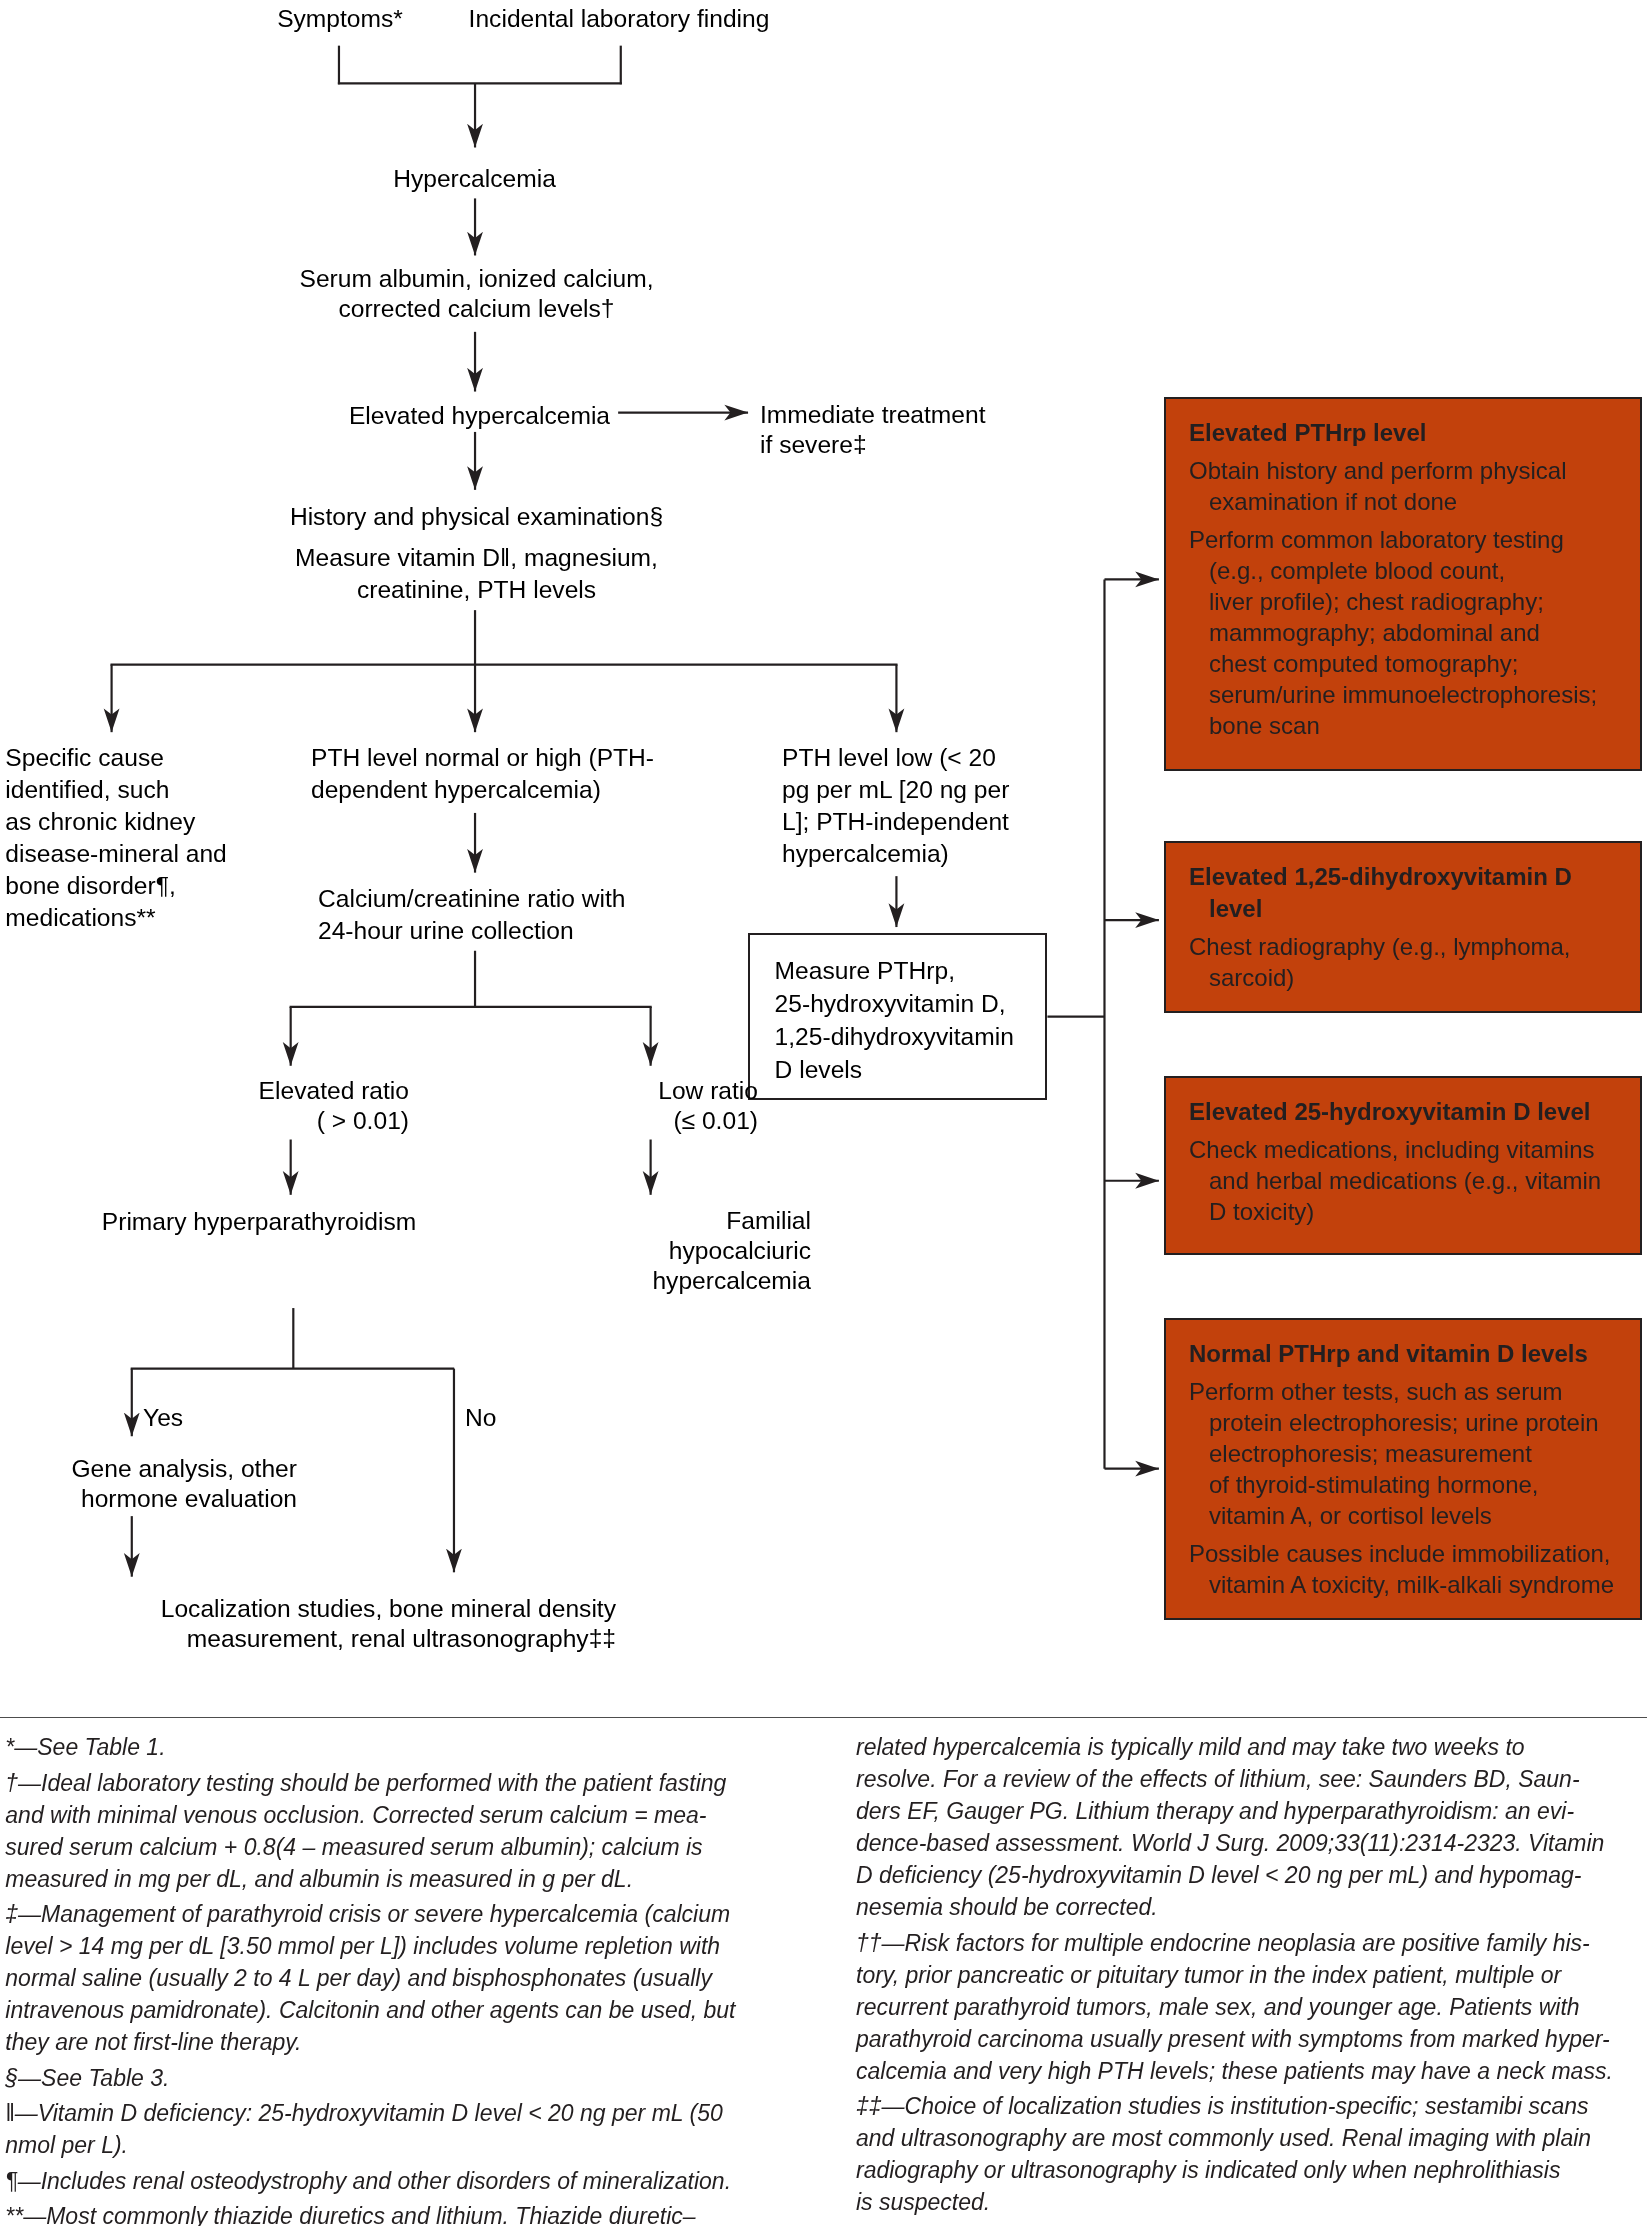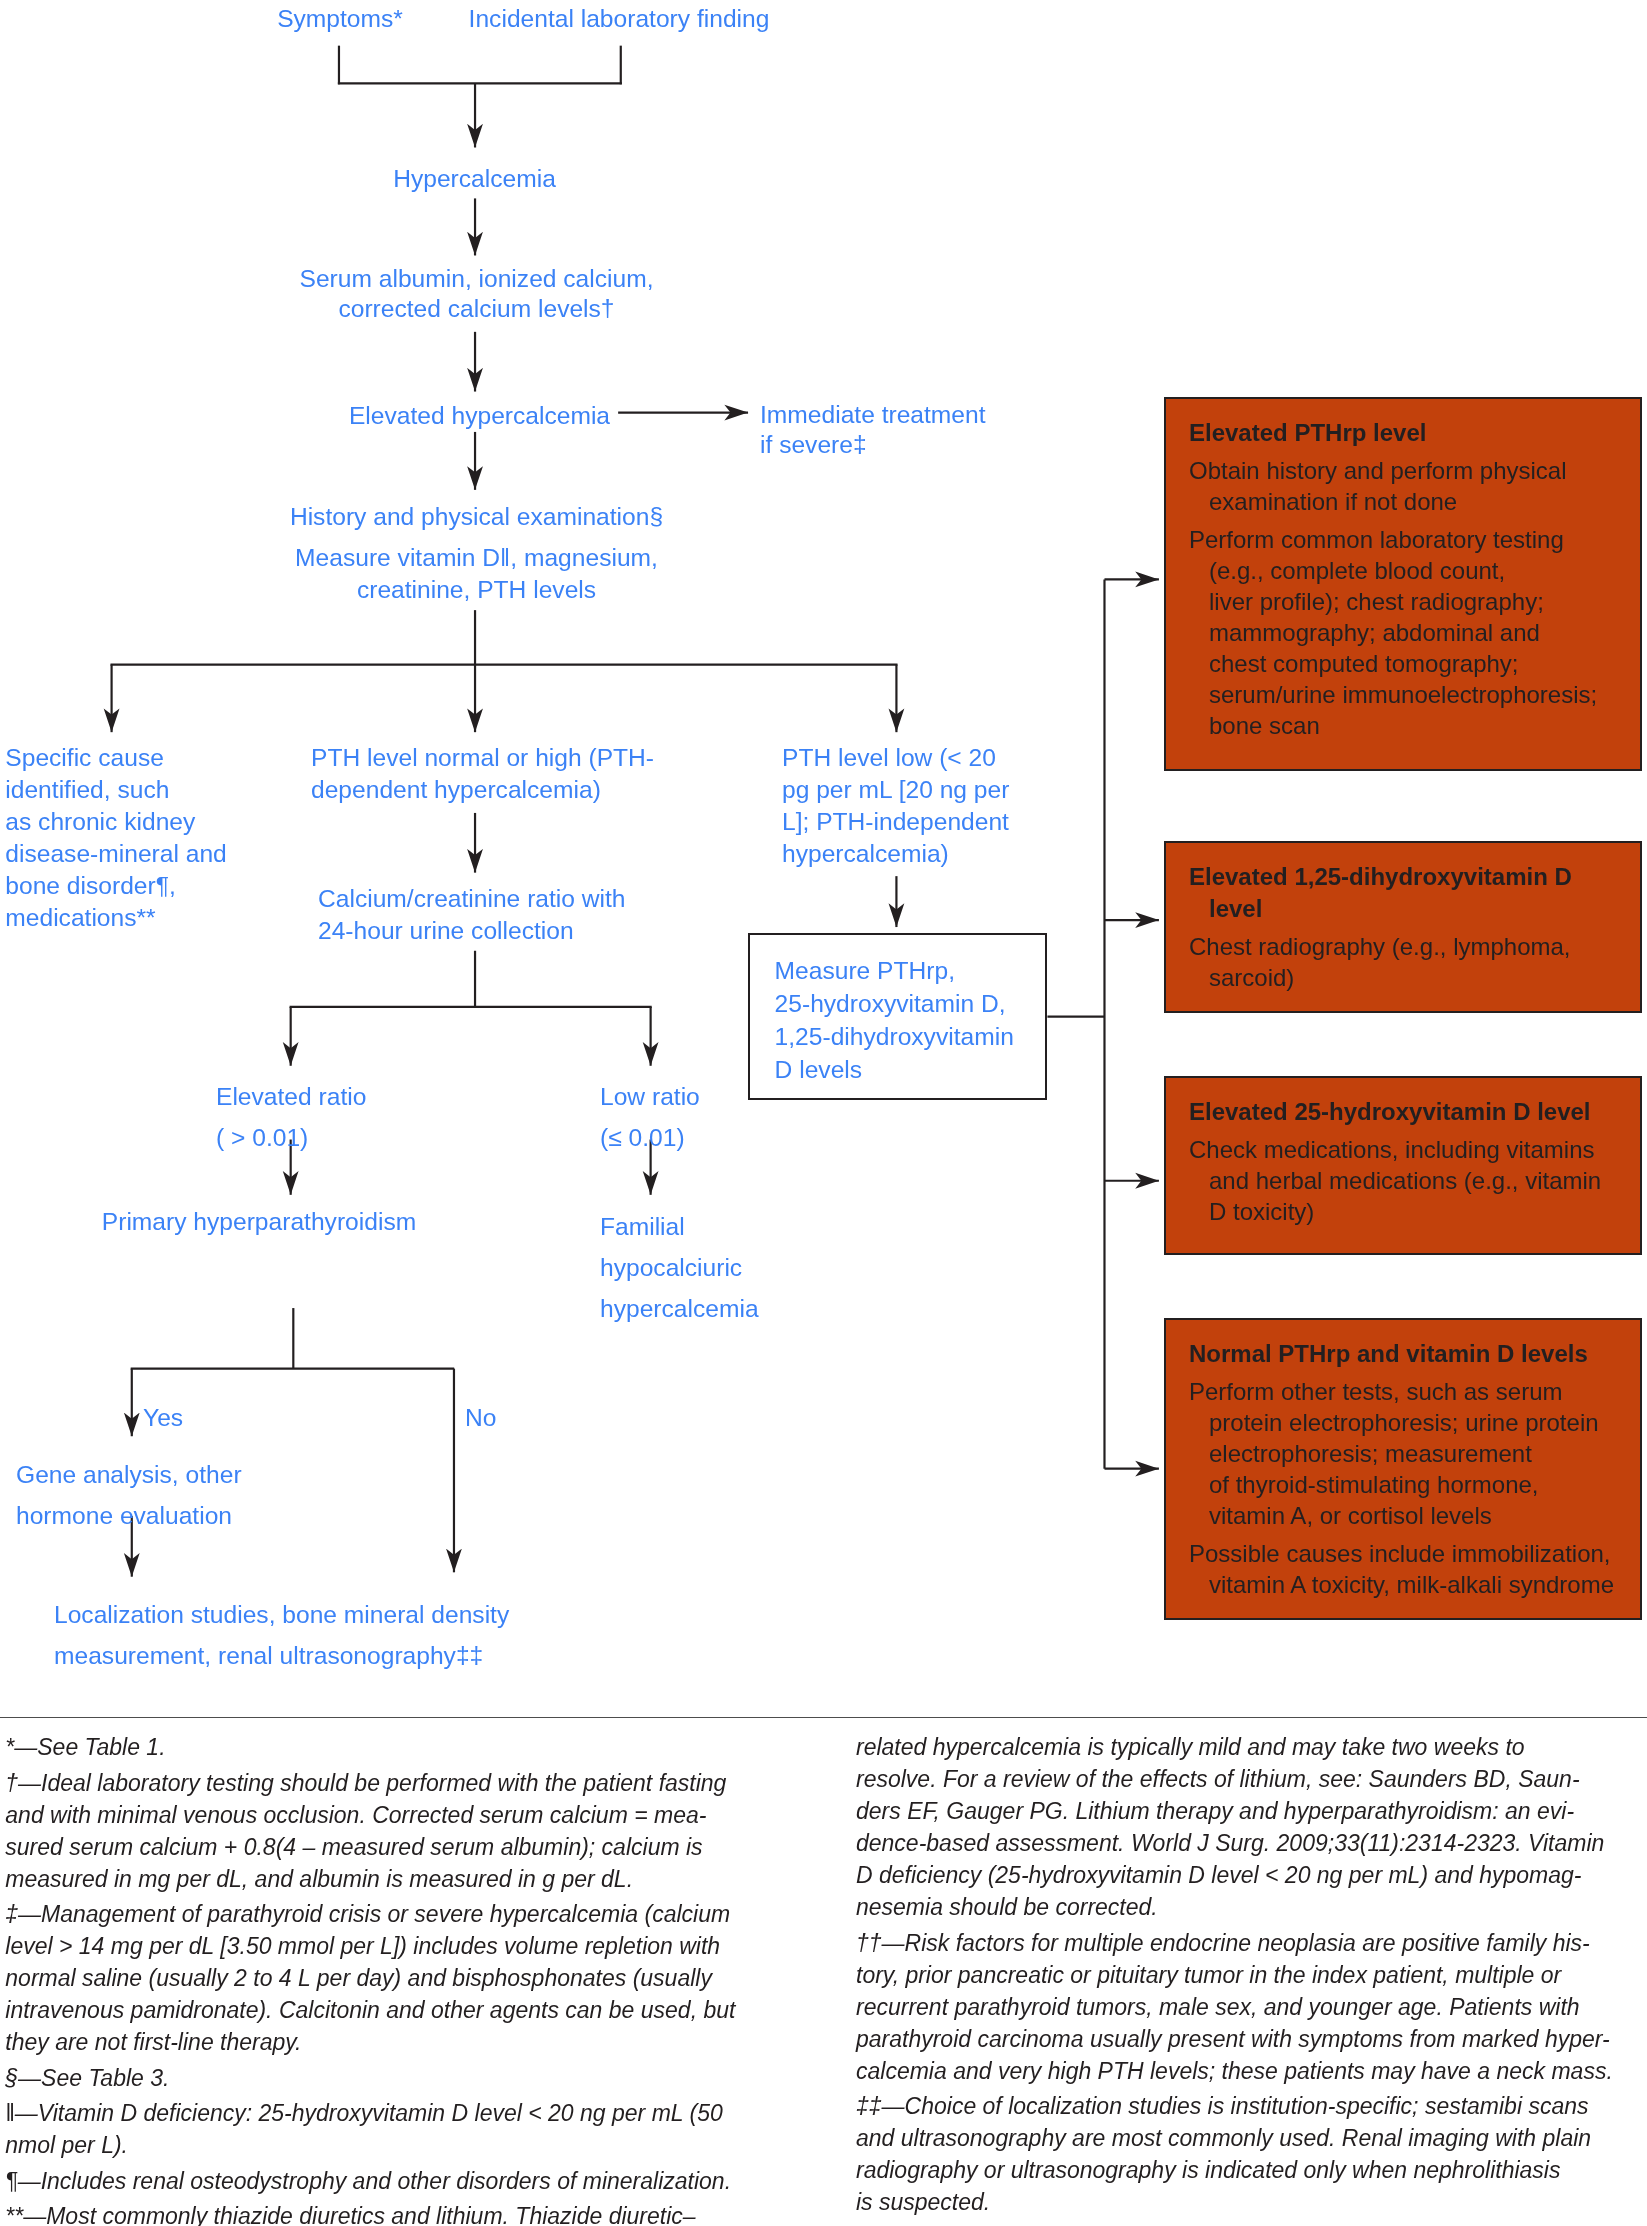--- a/index.html
+++ b/index.html
@@ -1,22 +1,22 @@
 <!DOCTYPE html>
 <html style="font-size:14px"><head>
 <meta charset="utf-8">
 <style>
   html,body{margin:0;padding:0;background:#ffffff;}
   #canvas{position:relative;width:1648px;height:2226px;background:#ffffff;overflow:hidden;
           font-family:"Liberation Sans", sans-serif;color:#231f20;}
   svg.wires{position:absolute;left:0;top:0;}
-  .node{position:absolute;white-space:pre-line;font-size:24.6px;line-height:32px;color:#3b82f6;}
+  .node{position:absolute;white-space:pre-line;font-size:24.6px;line-height:32px;color:#000000;}
   .center{text-align:center;}
   .lh34{line-height:30px;}
-  .lh47{line-height:41px;}
+  .lh47{line-height:30px;text-align:right;}
   .obox{position:absolute;border:2.6px solid #231f20;background:#c2410c;box-sizing:border-box;
         padding:17.6px 8.8px 0 23px;}
   .obox .t{font-weight:bold;font-size:24px;line-height:32px;white-space:pre-line;margin:0 0 6.1px 0;}
   .obox .p{font-size:24px;line-height:31px;white-space:pre-line;margin:0 0 7px 0;}
   .mbox{position:absolute;border:2.6px solid #231f20;background:#ffffff;box-sizing:border-box;}
   .fnrule{position:absolute;left:0;top:1717px;width:1648px;height:0;border-top:1.8px solid #4d4d4d;}
   .fncol{position:absolute;font-size:23px;line-height:32px;font-style:italic;color:#231f20;}
   .fncol .fp{white-space:pre-line;margin:0 0 3.5px 0;}
 </style>
 </head>

